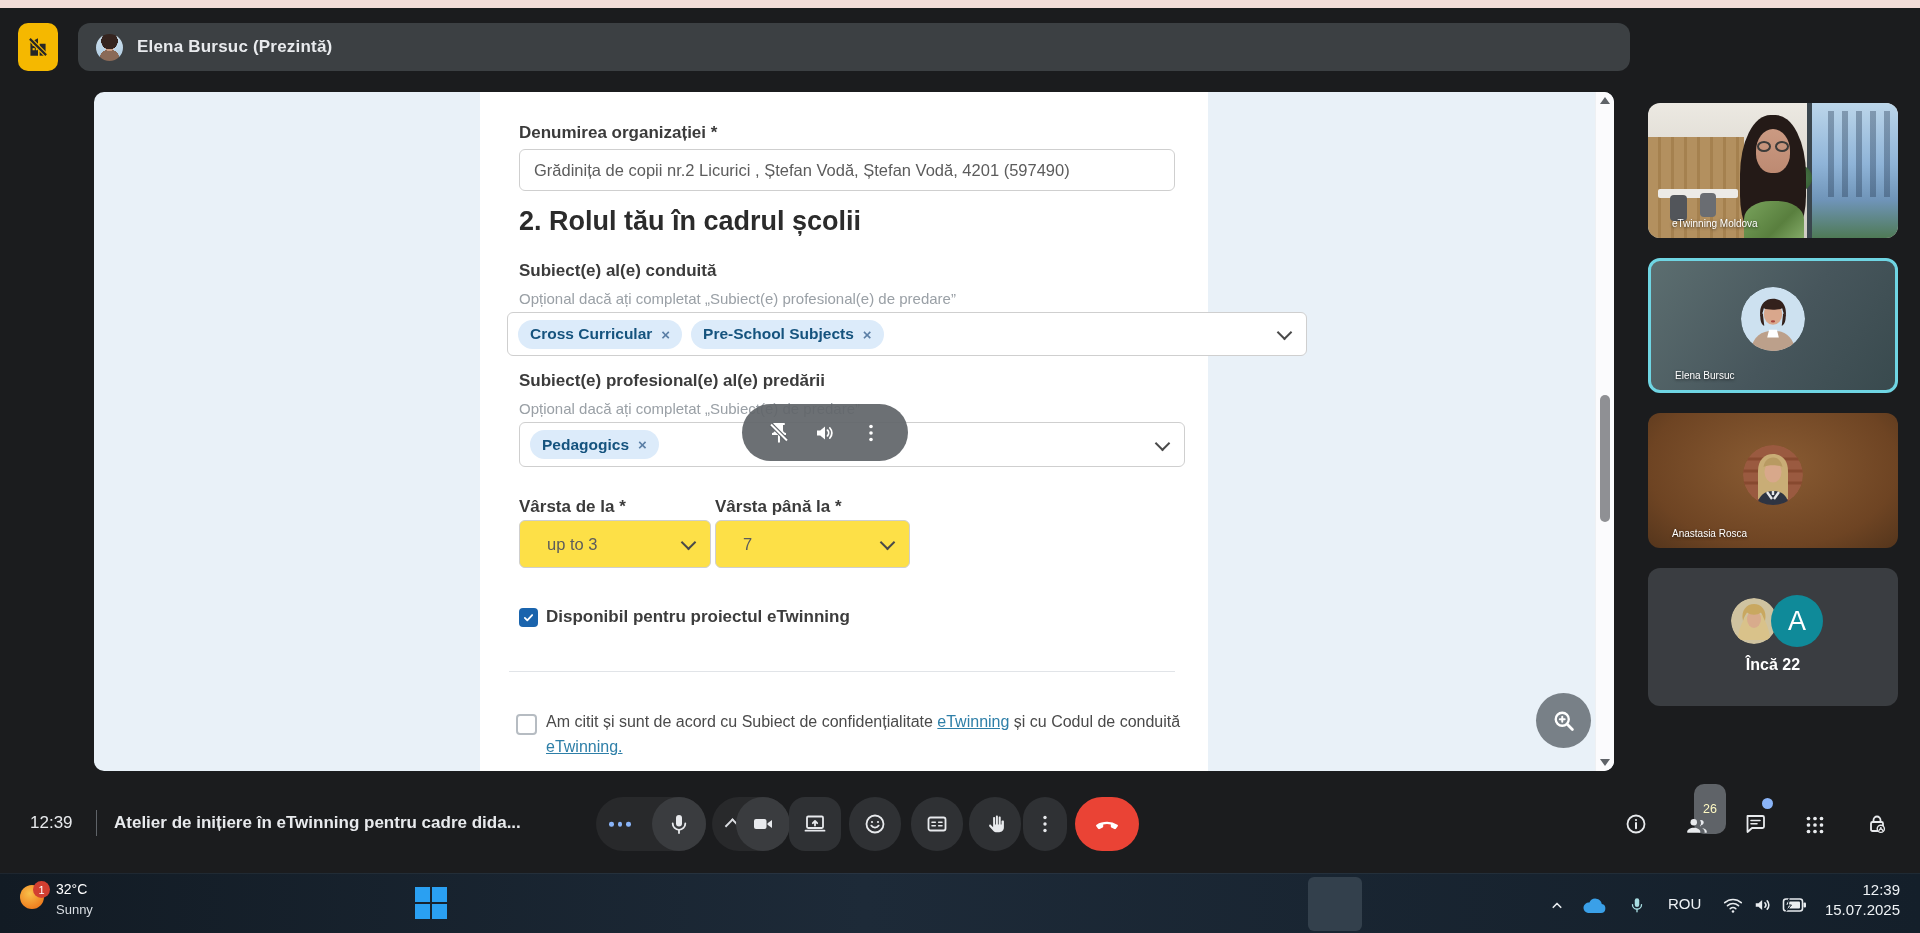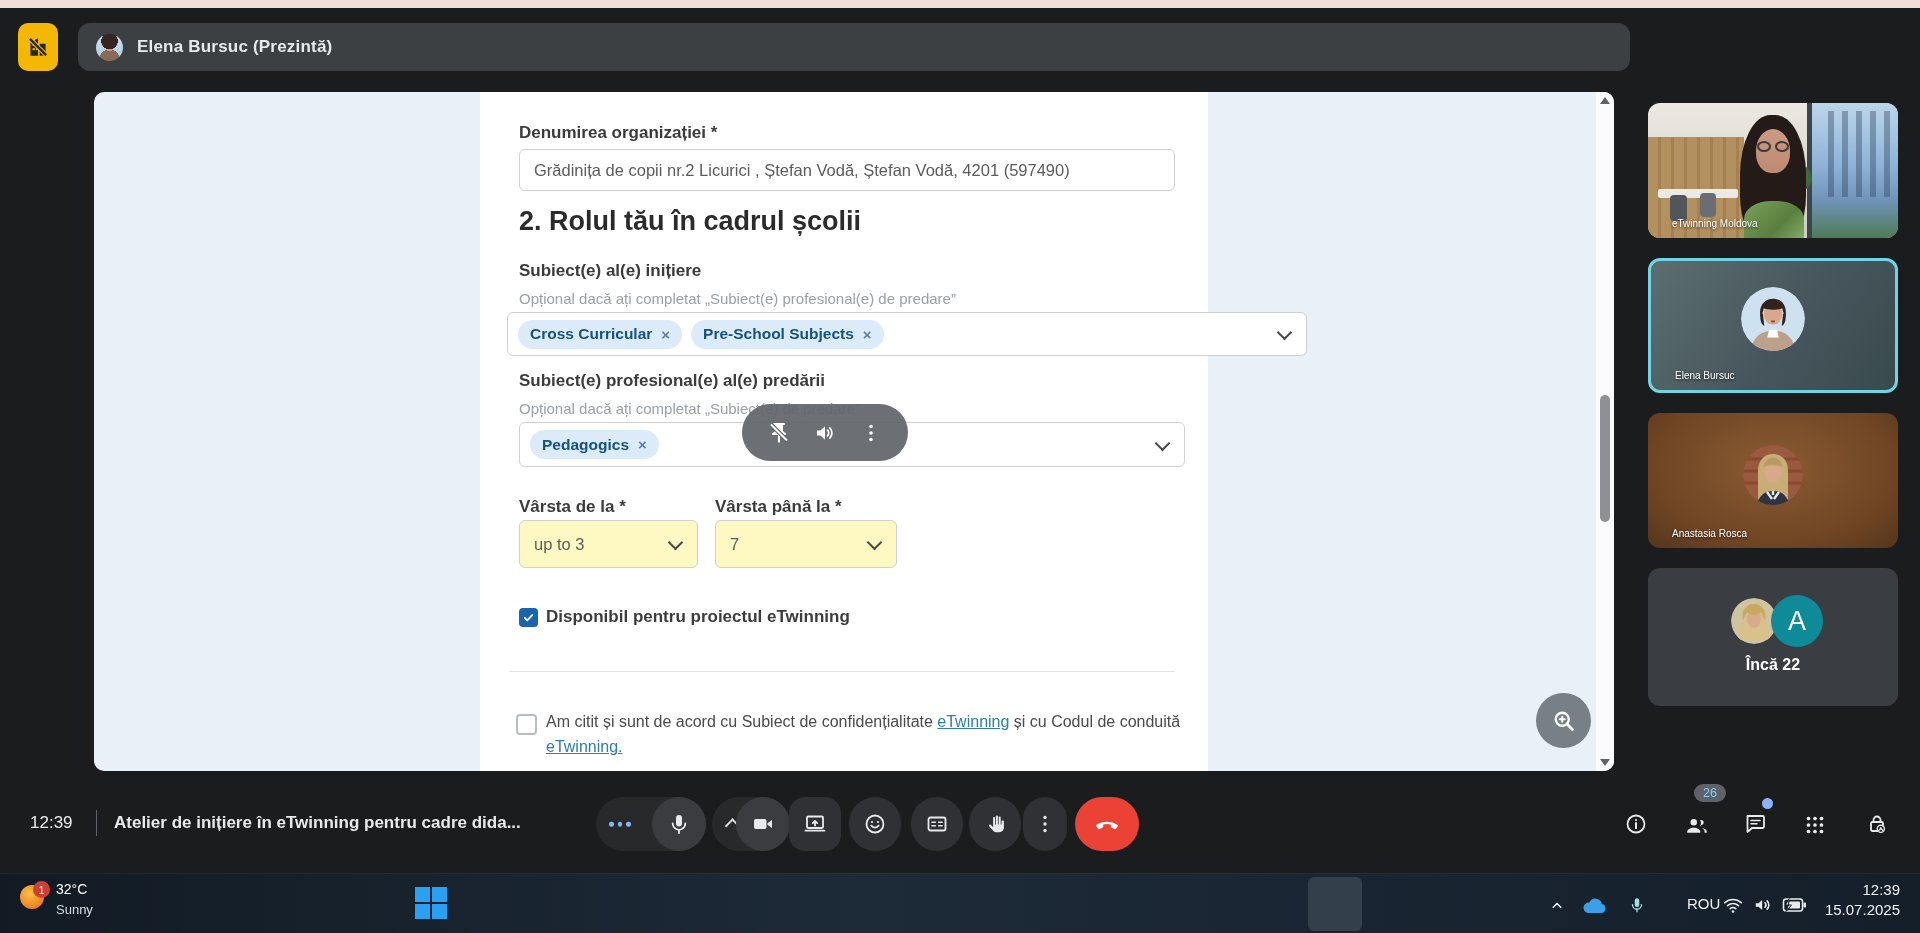--- a/index.html
+++ b/index.html
@@ -20,22 +20,22 @@
   .presenter-name{color:#e8eaed;font-size:17px;font-weight:700;margin-left:14px;letter-spacing:.2px;}
 
   
   .screen{position:absolute;left:62px;top:92px;width:1520px;height:679px;border-radius:10px;
           background:#e9f1f8;overflow:hidden;margin-left:32px;}
   .page-card{position:absolute;left:386px;top:0;width:728px;height:679px;background:#ffffff;}
   .f-label{position:absolute;font-size:17px;font-weight:700;color:#3b3b3b;}
   .f-hint{position:absolute;font-size:15px;color:#9aa0a6;}
   .f-input{position:absolute;height:42px;border:1px solid #cfcfcf;border-radius:6px;background:#fff;
            font-family:"Liberation Sans",sans-serif;font-size:16.5px;color:#5c5c5c;padding:0 14px;box-sizing:border-box;}
-  .f-select{position:absolute;border:1px solid #cfcfcf;border-radius:6px;background:#fef9c3;
-            display:flex;align-items:center;}
+  .f-select{position:absolute;border:1px solid #cfcfcf;border-radius:6px;background:#fde047;
+            display:flex;align-items:center;padding-left:13px;}
   .sel-text{font-size:16.5px;color:#5c5c5c;margin-left:14px;}
   .chev{width:9px;height:9px;border-right:2px solid #4a4a4a;border-bottom:2px solid #4a4a4a;
         transform:rotate(45deg);position:absolute;right:16px;top:50%;margin-top:-7px;}
   .tagbox{position:absolute;border:1px solid #cfcfcf;border-radius:6px;background:#fff;
           display:flex;align-items:center;padding-left:10px;box-sizing:border-box;}
   .tag{display:flex;align-items:center;background:#dcebfa;border-radius:15px;height:29px;
        padding:0 12px;margin-right:9px;}
   .tag b{font-size:15.5px;color:#15537e;font-weight:700;}
   .tag .x{margin-left:9px;color:#5b7fa6;font-size:15px;font-weight:700;cursor:default;}
   .sec-title{position:absolute;font-size:27px;font-weight:700;color:#2b2b2b;}
@@ -68,22 +68,22 @@
   .cbtn{position:absolute;top:797px;height:54px;background:#2f3134;display:flex;align-items:center;
         justify-content:center;cursor:pointer;}
   .ci{width:24px;height:24px;stroke:#e8eaed;fill:none;stroke-width:1.8;stroke-linecap:round;stroke-linejoin:round;}
   .subcirc{position:absolute;right:0;top:0;width:54px;height:54px;border-radius:50%;background:#3a3c3f;
            display:flex;align-items:center;justify-content:center;}
   .dots-h{position:absolute;left:13px;top:50%;transform:translateY(-50%);display:flex;gap:4px;}
   .dots-h i{width:4.5px;height:4.5px;border-radius:50%;background:#8ab4f8;}
   .chev-up{position:absolute;left:15px;top:50%;width:9px;height:9px;border-left:2px solid #dadce0;
            border-top:2px solid #dadce0;transform:translateY(-32%) rotate(45deg);}
   .rbtn{position:absolute;top:812px;width:26px;height:26px;}
-  .badge26{position:absolute;left:1694px;top:784px;background:#5f6368;color:#7dd3fc;font-size:12.5px;
-           padding:2px 9px;border-radius:10px;}
+  .badge26{position:absolute;left:1694px;top:784px;background:#5f6368;color:#fef9c3;font-size:12.5px;
+           padding:18px 9px;border-radius:10px;}
   .chat-dot{position:absolute;left:1762px;top:798px;width:11px;height:11px;border-radius:50%;background:#8ab4f8;}
 
   
   .taskbar{position:absolute;left:0;top:873px;width:1920px;height:60px;
            background:linear-gradient(90deg,#121b24,#1d2a38 45%,#141f2a);border-top:1px solid rgba(255,255,255,.05);}
   .tray-txt{color:#eef2f5;font-size:15px;}
 </style>
 </head>
 <body>
 
@@ -108,21 +108,21 @@
   </div>
 
   <div class="screen">
     <div class="page-card"></div>
 
     <div class="f-label" style="left:425px;top:31px;">Denumirea organizației *</div>
     <input class="f-input" style="left: 425px; top: 57px; width: 656px;" readonly="" value="Grădinița de copii nr.2 Licurici , Ștefan Vodă, Ștefan Vodă, 4201 (597490)">
 
     <div class="sec-title" style="left:425px;top:114px;">2. Rolul tău în cadrul școlii</div>
 
-    <div class="f-label" style="left:425px;top:169px;">Subiect(e) al(e) inițiere</div>
+    <div class="f-label" style="left:425px;top:169px;">Subiect(e) al(e) conduită</div>
     <div class="f-hint" style="left:425px;top:198px;">Opțional dacă ați completat „Subiect(e) profesional(e) de predare”</div>
     <div class="tagbox" style="left:413px;top:220px;width:800px;height:44px;">
       <span class="tag">
         <b>Cross Curricular</b>
         <span class="x">×</span>
       </span>
       <span class="tag">
         <b>Pre-School Subjects</b>
         <span class="x">×</span>
       </span>
@@ -399,21 +399,21 @@
       <path d="M7 15l5-5 5 5" stroke="#e8ecef" stroke-width="2.2" fill="none" stroke-linecap="round" stroke-linejoin="round"></path>
     </svg>
     <svg width="28" height="22" viewBox="0 0 28 20" style="position:absolute;left:1580px;top:21px;">
       <path d="M8 17h13a4.5 4.5 0 0 0 .8-8.9A6.5 6.5 0 0 0 9.4 6.6 4.9 4.9 0 0 0 8 17z" fill="#3aa0e8"></path>
     </svg>
     <svg width="18" height="22" viewBox="0 0 24 24" style="position:absolute;left:1628px;top:20px;">
       <path d="M12 14.5a3 3 0 0 0 3-3V6a3 3 0 0 0-6 0v5.5a3 3 0 0 0 3 3z" fill="#a8dde2"></path>
       <path d="M18 11.5a6 6 0 0 1-12 0" stroke="#a8dde2" stroke-width="1.8" fill="none" stroke-linecap="round"></path>
       <line x1="12" y1="17.5" x2="12" y2="21" stroke="#a8dde2" stroke-width="1.8" stroke-linecap="round"></line>
     </svg>
-    <div class="tray-txt" style="position:absolute;left:1668px;top:21px;margin-left:19px;">ROU</div>
+    <div class="tray-txt" style="position:absolute;left:1668px;top:21px;">ROU</div>
     <svg width="22" height="22" viewBox="0 0 24 24" style="position:absolute;left:1722px;top:20px;">
       <path d="M3 9.5c5.3-4.7 12.7-4.7 18 0M6 12.8c3.6-3 8.4-3 12 0M9 16c1.8-1.5 4.2-1.5 6 0" stroke="#e8ecef" stroke-width="1.8" fill="none" stroke-linecap="round"></path>
       <circle cx="12" cy="19" r="1.4" fill="#e8ecef"></circle>
     </svg>
     <svg width="24" height="22" viewBox="0 0 24 24" style="position:absolute;left:1752px;top:20px;">
       <path d="M3 10v4h3l4 3.5v-11L6 10H3z" fill="#e8ecef"></path>
       <path d="M13 9.5a3.6 3.6 0 0 1 0 5M15.5 7.5a6.6 6.6 0 0 1 0 9" stroke="#e8ecef" stroke-width="1.7" fill="none" stroke-linecap="round"></path>
     </svg>
     <svg width="26" height="22" viewBox="0 0 26 22" style="position:absolute;left:1782px;top:20px;">
       <rect x="1.5" y="5" width="19" height="12" rx="2.5" stroke="#e8ecef" stroke-width="1.6" fill="none"></rect>

